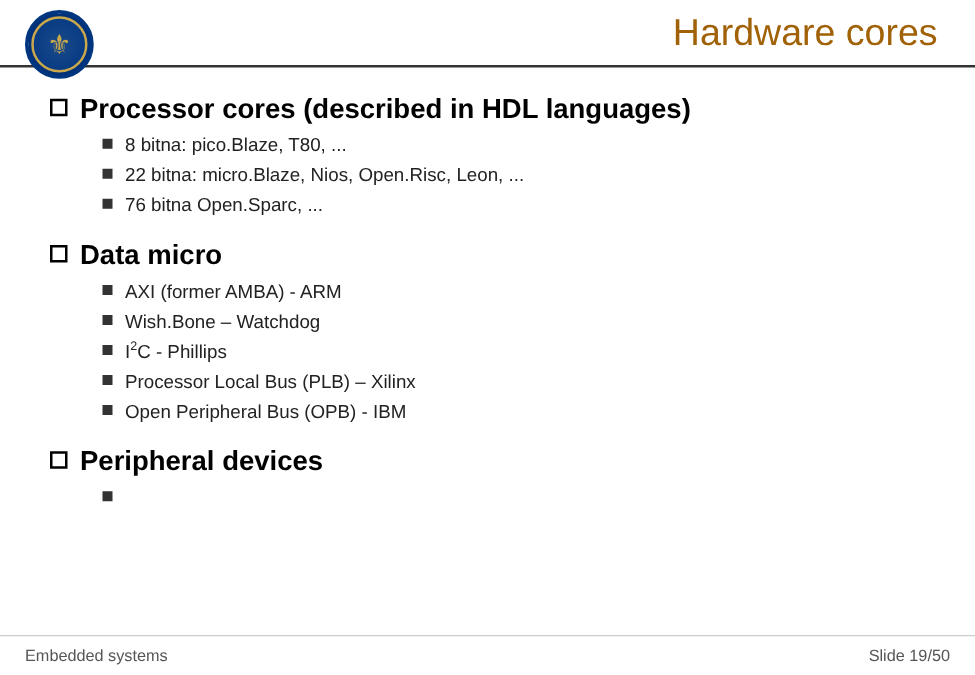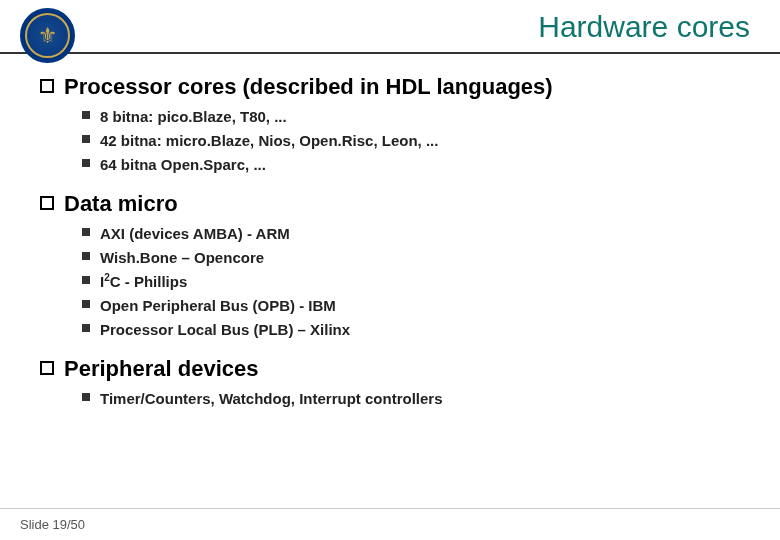--- a/index.html
+++ b/index.html
@@ -66,21 +66,21 @@
     }
 
     .logo-eagle {
       color: #c8a84b;
       font-size: 22px;
     }
 
     .slide-title {
       font-size: 30px;
       font-weight: normal;
-      color: #0f766e;
+      color: #a16207;
       text-align: right;
       margin-left: 24px;
     }
 
     
     .content {
       padding: 20px 16px 10px 40px;
     }
 
     
@@ -103,21 +103,20 @@
       height: 14px;
       border: 2px solid #000000;
       margin-right: 10px;
       margin-top: 5px;
       flex-shrink: 0;
     }
 
     .sub-list {
       padding-left: 42px;
       margin-top: 4px;
-      font-weight: bold;
     }
 
     .sub-item {
       display: flex;
       align-items: flex-start;
       font-size: 15px;
       color: #222222;
       margin-bottom: 3px;
       line-height: 1.4;
     }
@@ -186,70 +185,70 @@
         <span class="bullet-square"></span>
         <span>Processor cores (described in HDL languages)</span>
       </div>
       <div class="sub-list">
         <div class="sub-item">
           <span class="sub-bullet"></span>
           <span class="sub-item-text">8 bitna: pico.Blaze, T80, ...</span>
         </div>
         <div class="sub-item">
           <span class="sub-bullet"></span>
-          <span class="sub-item-text">42 bitna: micro.Blaze, Nios, Open.Risc, Leon, ...</span>
-        </div>
-        <div class="sub-item">
-          <span class="sub-bullet"></span>
-          <span class="sub-item-text">64 bitna Open.Sparc, ...</span>
+          <span class="sub-item-text">22 bitna: micro.Blaze, Nios, Open.Risc, Leon, ...</span>
+        </div>
+        <div class="sub-item">
+          <span class="sub-bullet"></span>
+          <span class="sub-item-text">76 bitna Open.Sparc, ...</span>
         </div>
       </div>
     </div>
 
     <div class="section">
       <div class="section-heading">
         <span class="bullet-square"></span>
         <span>Data micro</span>
       </div>
       <div class="sub-list">
         <div class="sub-item">
           <span class="sub-bullet"></span>
-          <span class="sub-item-text">AXI (devices AMBA) - ARM</span>
-        </div>
-        <div class="sub-item">
-          <span class="sub-bullet"></span>
-          <span class="sub-item-text">Wish.Bone – Opencore</span>
+          <span class="sub-item-text">AXI (former AMBA) - ARM</span>
+        </div>
+        <div class="sub-item">
+          <span class="sub-bullet"></span>
+          <span class="sub-item-text">Wish.Bone – Watchdog</span>
         </div>
         <div class="sub-item">
           <span class="sub-bullet"></span>
           <span class="sub-item-text">I<sup>2</sup>C - Phillips</span>
         </div>
         <div class="sub-item">
           <span class="sub-bullet"></span>
+          <span class="sub-item-text">Processor Local Bus (PLB) – Xilinx</span>
+        </div>
+        <div class="sub-item">
+          <span class="sub-bullet"></span>
           <span class="sub-item-text">Open Peripheral Bus (OPB) - IBM</span>
-        </div>
-        <div class="sub-item">
-          <span class="sub-bullet"></span>
-          <span class="sub-item-text">Processor Local Bus (PLB) – Xilinx</span>
         </div>
       </div>
     </div>
 
     <div class="section">
       <div class="section-heading">
         <span class="bullet-square"></span>
         <span>Peripheral devices</span>
       </div>
       <div class="sub-list">
         <div class="sub-item">
           <span class="sub-bullet"></span>
-          <span class="sub-item-text">Timer/Counters, Watchdog, Interrupt controllers</span>
         </div>
       </div>
     </div>
 
   </div>
 
   <div class="footer">
+    <span class="footer-left">Embedded systems</span>
     <span class="footer-right">Slide 19/50</span>
   </div>
 
 </div>
 
 </body></html>

